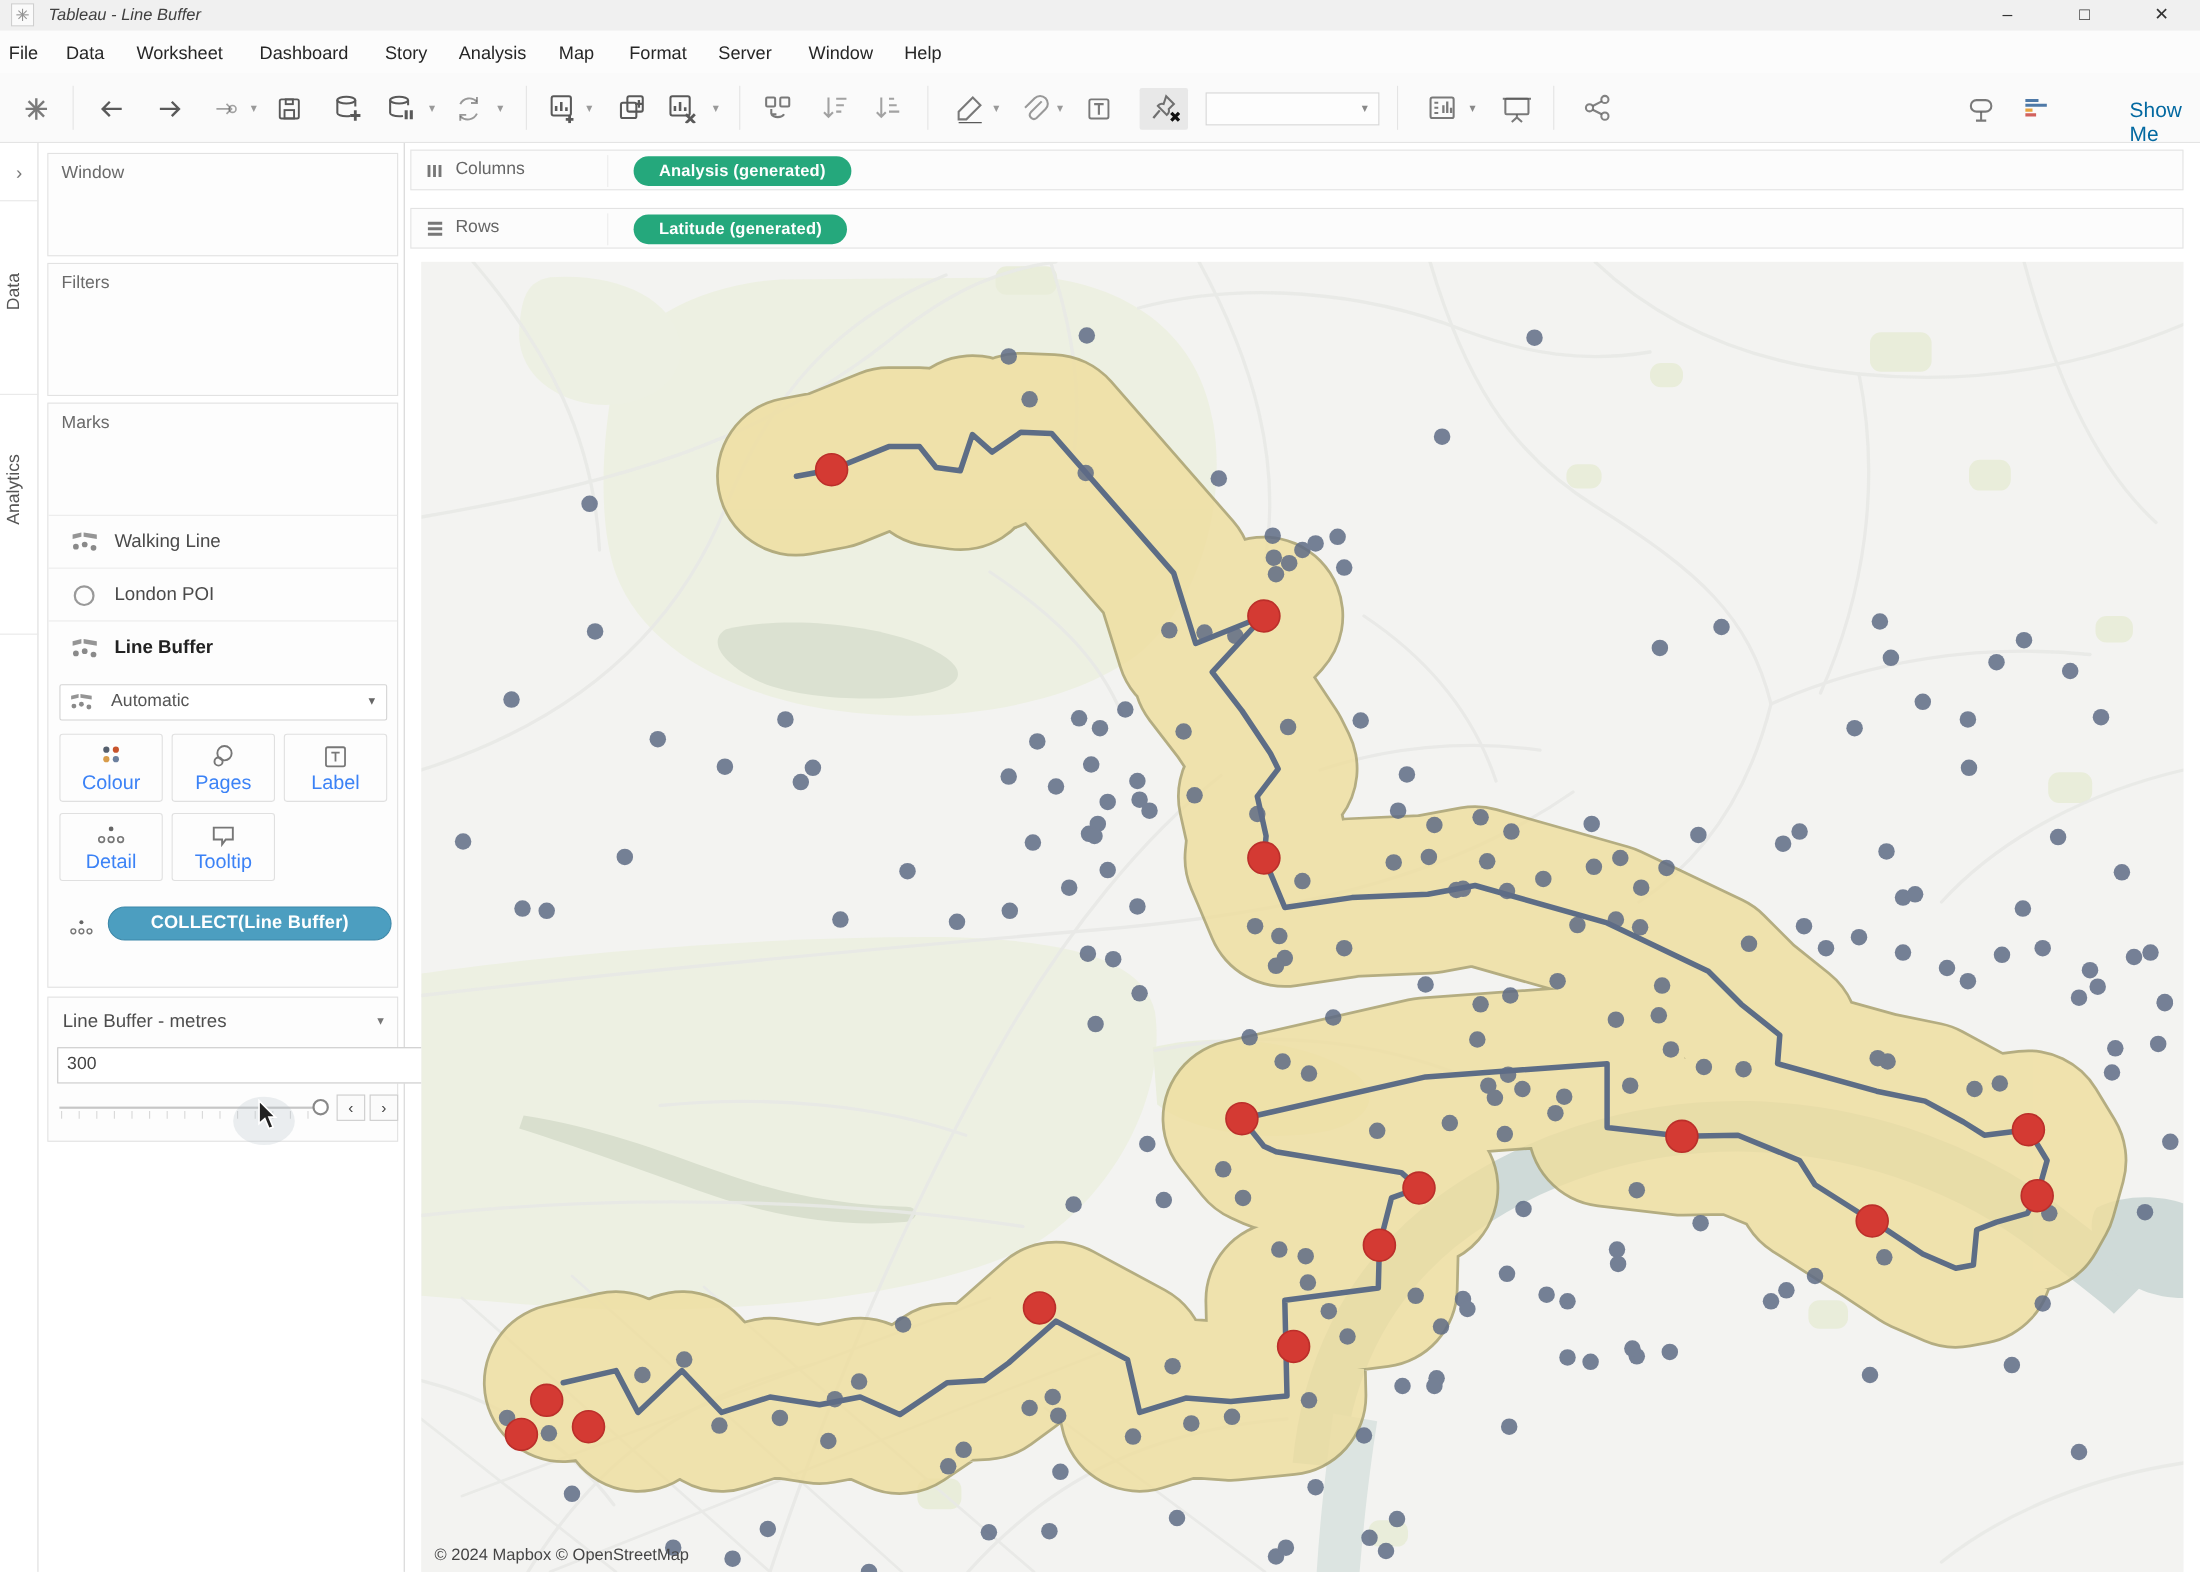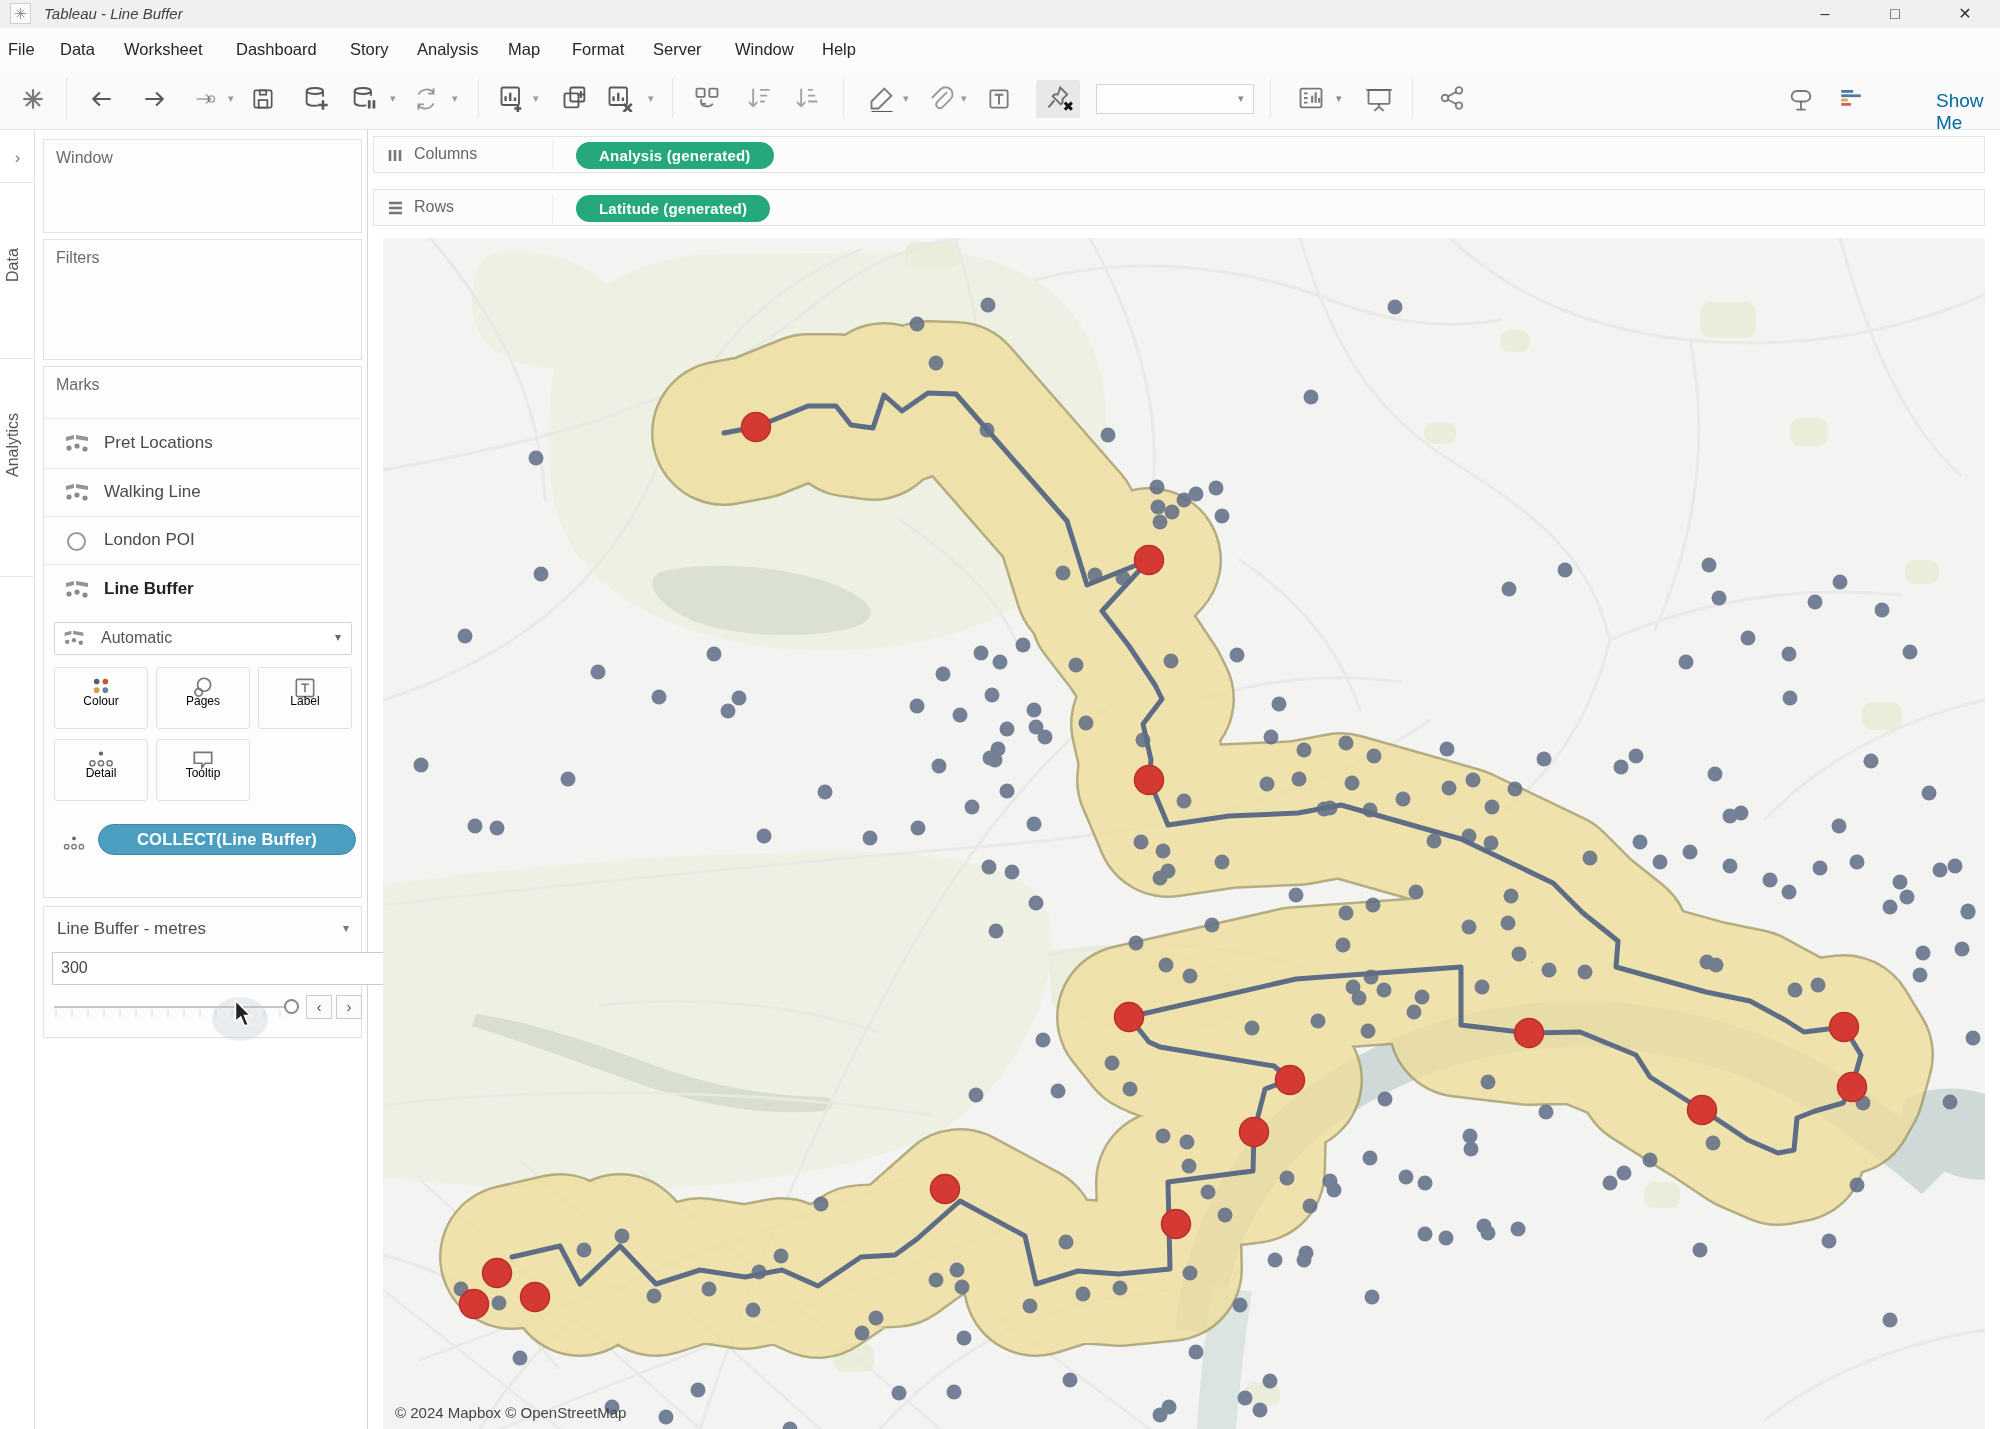--- a/index.html
+++ b/index.html
@@ -14,21 +14,21 @@
 #toolbar{position:absolute;left:0;top:66px;width:2000px;height:64px;background:#fafafa;border-bottom:1px solid #e4e4e4;}
 .tbi{position:absolute;}
 .tbsep{position:absolute;top:12px;width:1px;height:40px;background:#e4e4e4;}
 #sidetabs{position:absolute;left:0;top:130px;width:35px;height:1299px;background:#ffffff;border-right:1px solid #ddd;}
 .vtext{position:absolute;left:4px;width:26px;color:#555;font-size:16px;writing-mode:vertical-rl;transform:rotate(180deg);text-align:center;}
 #panels{position:absolute;left:36px;top:130px;width:332px;height:1299px;background:#fff;border-right:1px solid #d5d5d5;}
 .pbox{position:absolute;left:7px;width:319px;border:1px solid #e2e2e2;background:#fdfdfd;}
 .ptitle{position:absolute;left:12px;top:9px;font-size:16px;color:#6a6a6a;}
 .mcard{position:absolute;left:0px;width:317px;border-top:1px solid #ececec;font-size:17px;color:#4a4a4a;}
 .mbtn{position:absolute;border:1px solid #e0e0e0;border-radius:3px;background:#fdfdfd;text-align:center;}
-.mbtn .cap{position:absolute;bottom:20px;width:100%;font-size:12px;color:#000000;}
+.mbtn .cap{position:absolute;bottom:6px;width:100%;font-size:18px;color:#3b82f6;}
 .shelf{position:absolute;left:373px;width:1612px;height:37px;border:1px solid #e3e3e3;background:#fcfcfc;}
 .shelflabel{position:absolute;left:40px;top:8px;font-size:16px;color:#666;}
 .pill{position:absolute;left:202px;top:5px;height:27px;border-radius:13.5px;background:#25a87c;color:#fff;font-size:15px;line-height:27px;padding:0 23px;font-weight:bold;letter-spacing:0.2px;}
 #map{position:absolute;left:383px;top:238px;width:1602px;height:1191px;background:#f3f3f1;overflow:hidden;}
 </style>
 </head>
 <body>
 <div id="page">
   <div id="titlebar">
     <svg class="appicon" viewBox="0 0 24 24" style="padding:2px;">
@@ -195,32 +195,20 @@
   </div>
   <div id="panels">
     <div class="pbox" style="top:9px;height:94px;">
         <div class="ptitle">Window</div>
       </div>
     <div class="pbox" style="top:109px;height:121px;">
         <div class="ptitle">Filters</div>
       </div>
     <div class="pbox" style="top:236px;height:532px;">
       <div class="ptitle">Marks</div>
-      <div class="mcard" style="top:51px;height:50px;">
-          <div style="position:absolute;left:20px;top:15px;"><svg viewBox="0 0 26 22" width="26" height="22">
-              <g fill="#8a8a8a">
-                <path d="M2 3 L10 1 L10 5 L2 7 Z" opacity="0.9"></path>
-                <path d="M12 1 L24 3 L24 7 L12 5 Z" opacity="0.9"></path>
-                <circle cx="5" cy="14" r="2.6"></circle>
-                <circle cx="13" cy="12" r="2.6"></circle>
-                <circle cx="21" cy="15" r="2.6"></circle>
-              </g>
-            </svg></div>
-          <div style="position:absolute;left:60px;top:14px;">Pret Locations</div>
-        </div>
       <div class="mcard" style="top:101px;height:48px;">
           <div style="position:absolute;left:20px;top:14px;"><svg viewBox="0 0 26 22" width="26" height="22">
               <g fill="#8a8a8a">
                 <path d="M2 3 L10 1 L10 5 L2 7 Z" opacity="0.9"></path>
                 <path d="M12 1 L24 3 L24 7 L12 5 Z" opacity="0.9"></path>
                 <circle cx="5" cy="14" r="2.6"></circle>
                 <circle cx="13" cy="12" r="2.6"></circle>
                 <circle cx="21" cy="15" r="2.6"></circle>
               </g>
             </svg></div>

